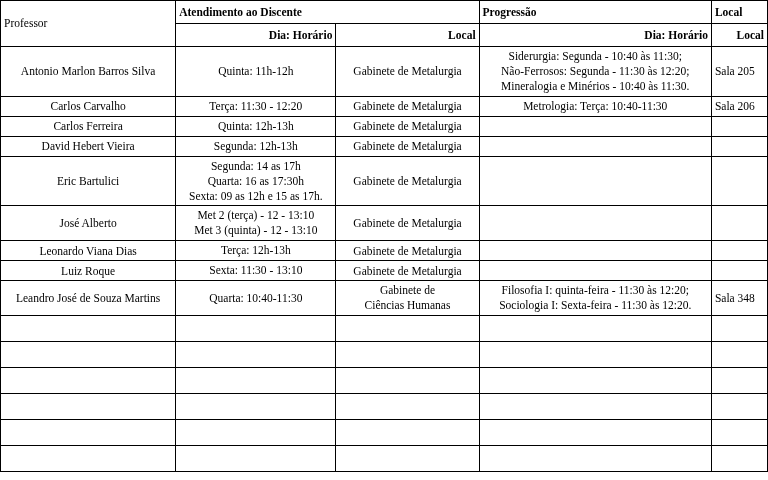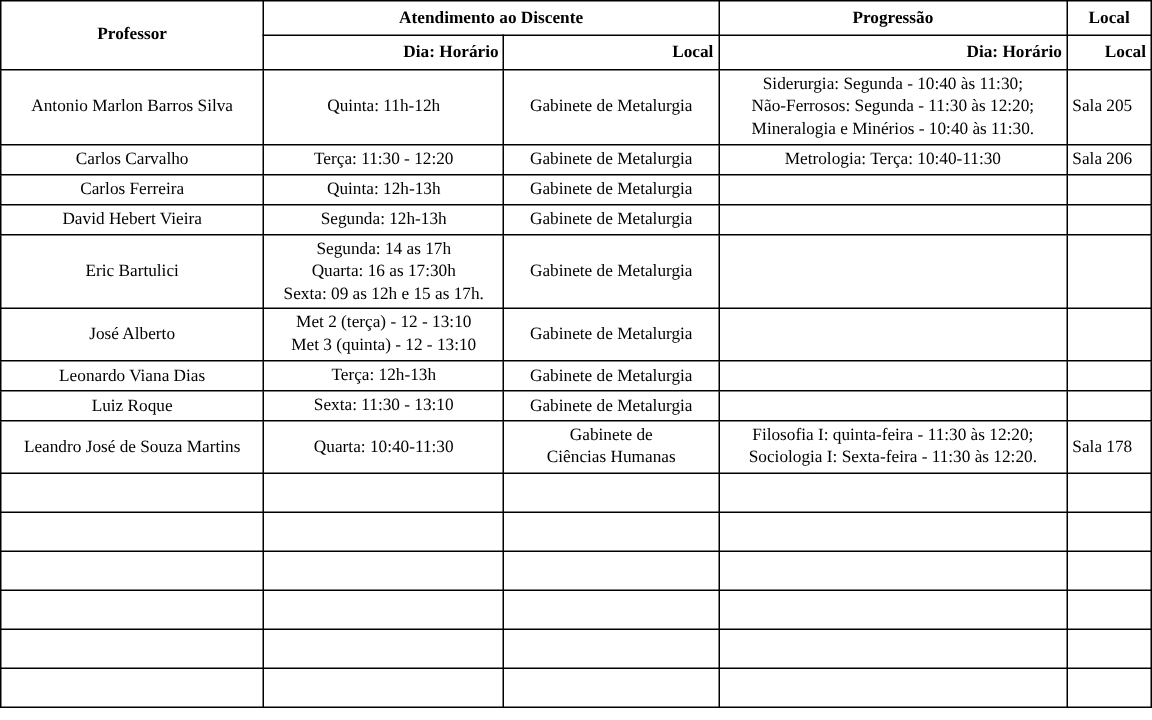--- a/index.html
+++ b/index.html
@@ -27,27 +27,25 @@
     vertical-align: middle;
     overflow: hidden;
   }
   .c-prof { width: 175px; }
   .c-dia1 { width: 160px; }
   .c-loc1 { width: 143px; }
   .c-dia2 { width: 232px; }
   .c-loc2 { width: 56px; }
 
   .hdr-main {
-    text-align: center;
-    font-weight: bold;
+    font-weight: normal;
     font-size: 17px;
     height: 28px;
   }
   .hdr-group {
-    text-align: center;
     font-weight: bold;
     font-size: 12.5px;
     height: 18px;
   }
   .hdr-sub {
     text-align: right;
     font-weight: bold;
     font-size: 12.5px;
     height: 18px;
   }
@@ -179,21 +177,21 @@
           <div>Quarta: 10:40-11:30</div>
         </td>
         <td class="cell-multi lines">
           <div>Gabinete de</div>
           <div>Ciências Humanas</div>
         </td>
         <td class="cell-multi lines">
           <div>Filosofia I: quinta-feira - 11:30 às 12:20;</div>
           <div>Sociologia I: Sexta-feira - 11:30 às 12:20.</div>
         </td>
-        <td class="cell-center">Sala 178</td>
+        <td class="cell-center">Sala 348</td>
       </tr>
       <tr class="empty-row">
         <td></td>
         <td></td>
         <td></td>
         <td></td>
         <td></td>
       </tr>
       <tr class="empty-row">
         <td></td>

